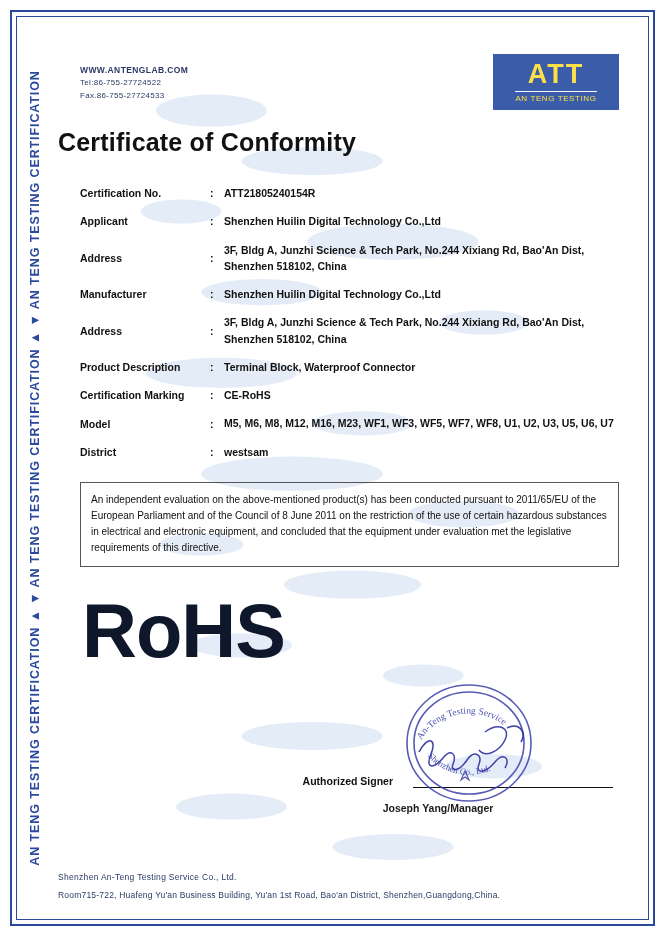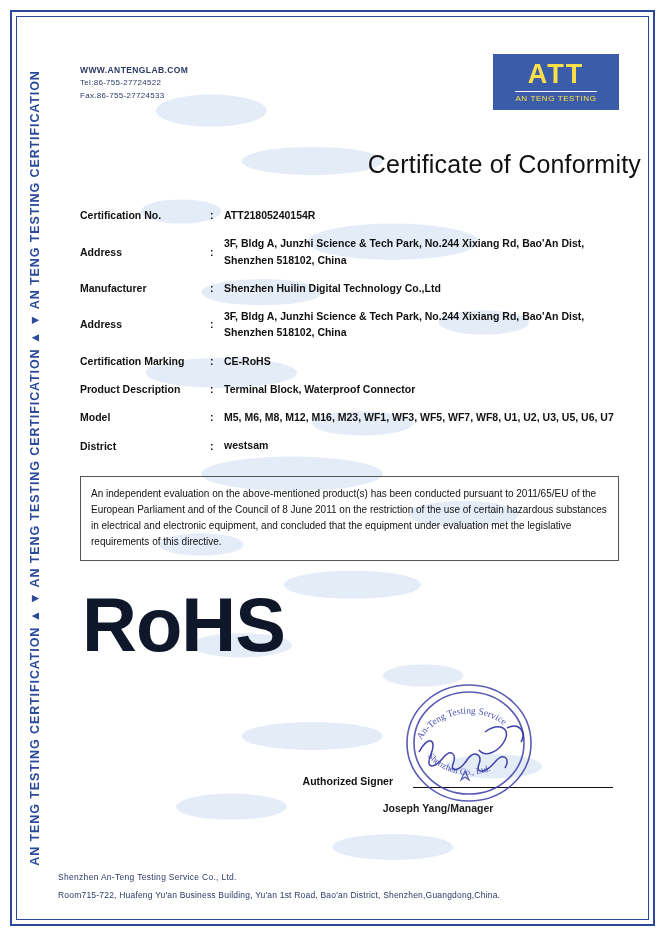--- a/index.html
+++ b/index.html
@@ -139,25 +139,25 @@
   .logo-box .att-sub {
     margin-top: 3px;
     font-size: 8px;
     letter-spacing: 0.6px;
     border-top: 1px solid #ffffff;
     padding-top: 2px;
   }
 
   
   .doc-title {
-    text-align: right;
+    text-align: left;
     font-size: 25px;
-    font-weight: normal;
+    font-weight: bold;
     color: #111111;
-    margin-top: 38px;
+    margin-top: 16px;
     margin-bottom: 22px;
     letter-spacing: 0.2px;
   }
 
   
   .fields {
     margin: 0 22px 0 22px;
     border-collapse: collapse;
     width: calc(100% - 44px);
   }
@@ -326,43 +326,48 @@
     <div class="doc-title">Certificate of Conformity</div>
 
     <table class="fields">
       <tbody>
         <tr>
           <td class="label">Certification No.</td>
           <td class="colon">:</td>
           <td class="value">ATT21805240154R</td>
         </tr>
         <tr>
+          <td class="label">Applicant</td>
+          <td class="colon">:</td>
+          <td class="value">Shenzhen Huilin Digital Technology Co.,Ltd</td>
+        </tr>
+        <tr>
           <td class="label">Address</td>
           <td class="colon">:</td>
           <td class="value">3F, Bldg A, Junzhi Science &amp; Tech Park, No.244 Xixiang Rd, Bao'An Dist, Shenzhen 518102, China</td>
         </tr>
         <tr>
           <td class="label">Manufacturer</td>
           <td class="colon">:</td>
           <td class="value">Shenzhen Huilin Digital Technology Co.,Ltd</td>
         </tr>
         <tr>
           <td class="label">Address</td>
           <td class="colon">:</td>
           <td class="value">3F, Bldg A, Junzhi Science &amp; Tech Park, No.244 Xixiang Rd, Bao'An Dist, Shenzhen 518102, China</td>
         </tr>
         <tr>
+          <td class="label">Product Description</td>
+          <td class="colon">:</td>
+          <td class="value">Terminal Block, Waterproof Connector</td>
+        </tr>
+        <tr>
           <td class="label">Certification Marking</td>
           <td class="colon">:</td>
           <td class="value">CE-RoHS</td>
-        </tr>
-        <tr>
-          <td class="label">Product Description</td>
-          <td class="colon">:</td>
-          <td class="value">Terminal Block, Waterproof Connector</td>
         </tr>
         <tr>
           <td class="label">Model</td>
           <td class="colon">:</td>
           <td class="value">M5, M6, M8, M12, M16, M23, WF1, WF3, WF5, WF7, WF8, U1, U2, U3, U5, U6, U7</td>
         </tr>
         <tr>
           <td class="label">District</td>
           <td class="colon">:</td>
           <td class="value">westsam</td>

